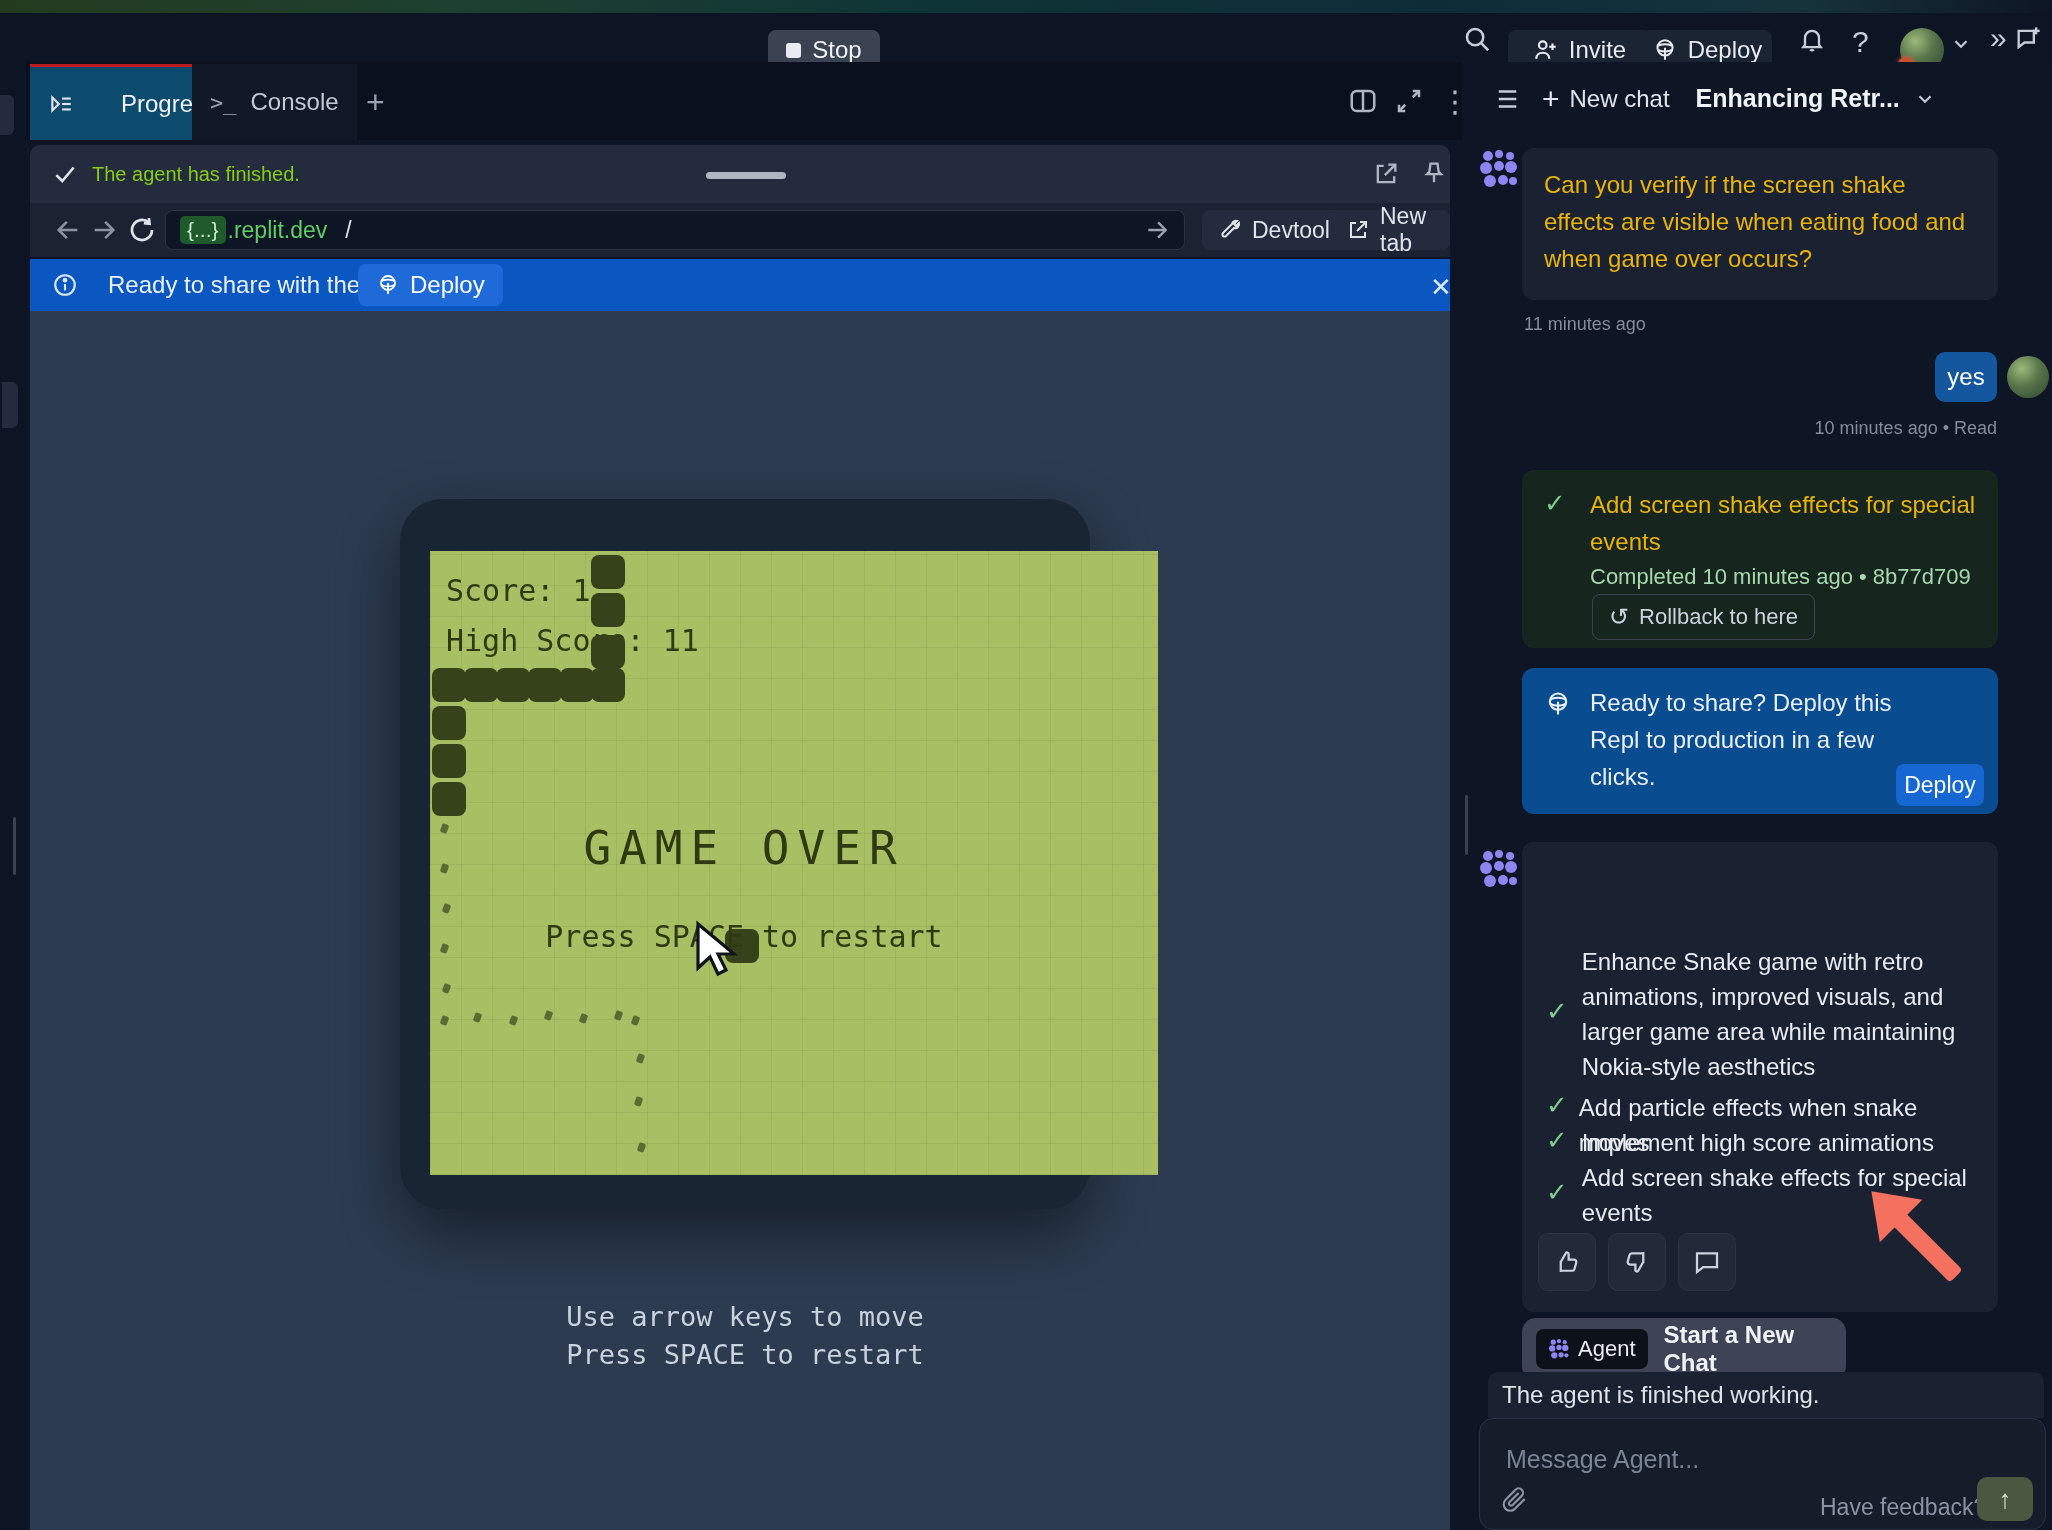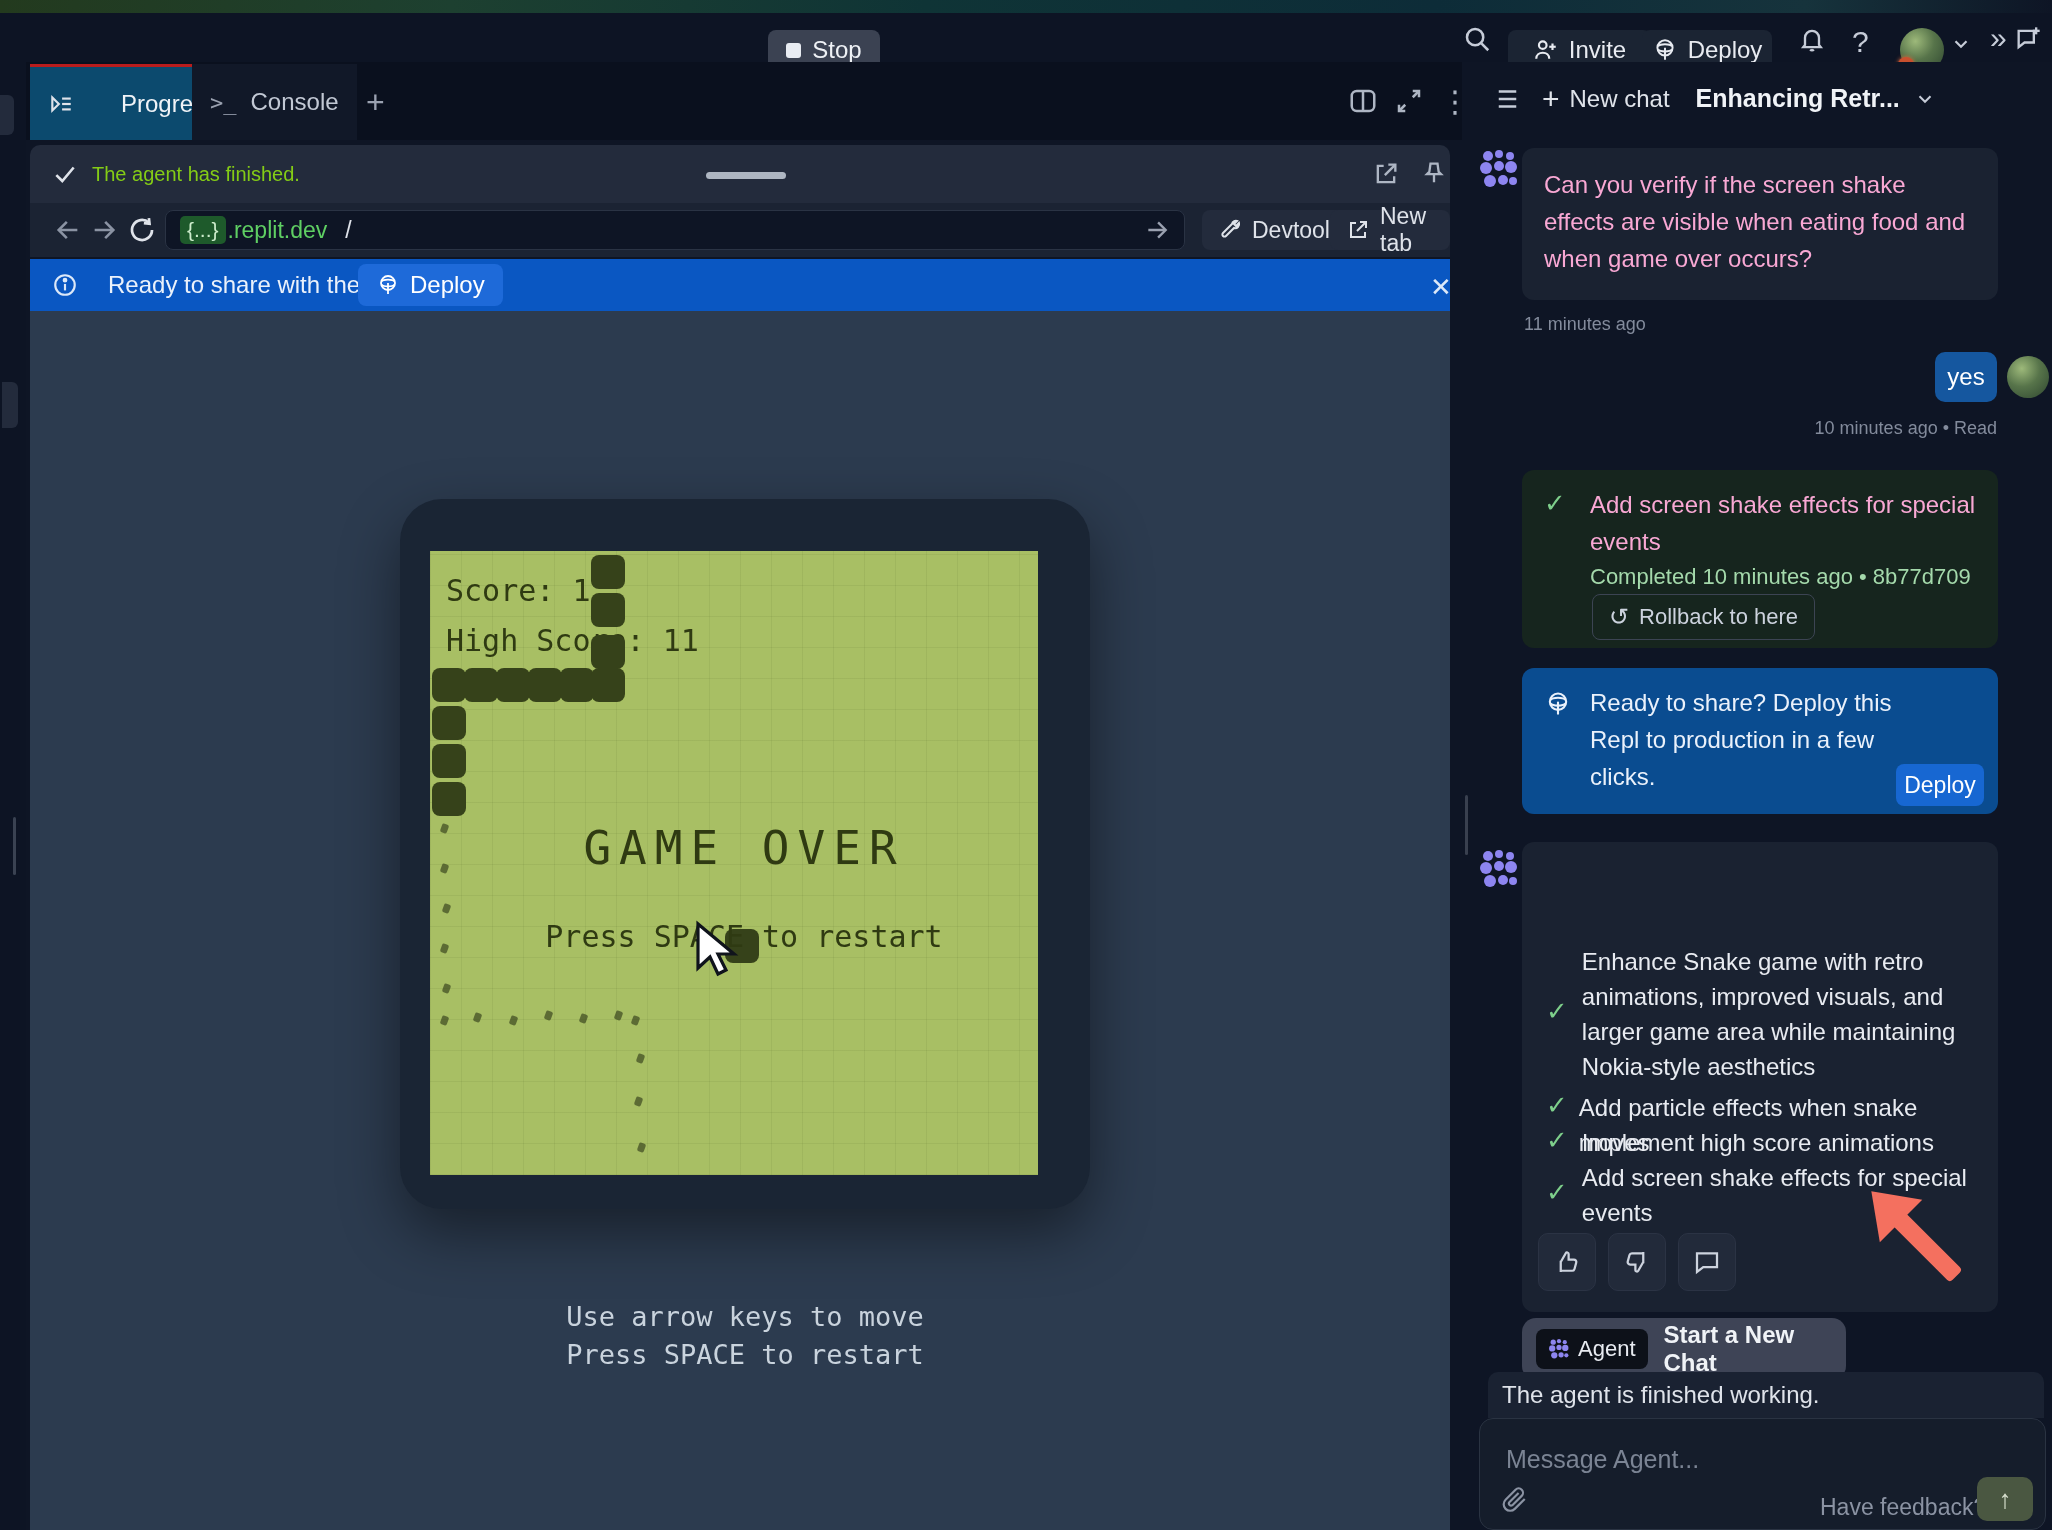--- a/index.html
+++ b/index.html
@@ -48,39 +48,39 @@
   
   .banner{left:4px;top:197px;width:1420px;height:52px;background:#0a57c2;display:flex;align-items:center;position:relative;}
   .banner-txt{font-size:24px;color:#eaf1fb;margin-left:30px;}
   .banner-deploy{position:absolute;left:328px;top:5px;height:42px;padding:0 18px;background:#1e6ad9;border-radius:8px;
      display:flex;align-items:center;gap:10px;font-size:24px;color:#fff;}
 
   
   .preview{left:4px;top:249px;width:1420px;height:1219px;background:#2c3b4f;}
   .phone{position:absolute;left:370px;top:188px;width:690px;height:710px;background:#1a2534;border-radius:42px;
      box-shadow:0 24px 60px rgba(0,0,0,.45);}
-  .lcd{position:absolute;left:400px;top:240px;width:608px;height:624px;background:#a8bf64;
+  .lcd{position:absolute;left:400px;top:240px;width:728px;height:624px;background:#a8bf64;
      background-image:repeating-linear-gradient(0deg,rgba(40,60,10,.07) 0 1px,transparent 1px 31px),
                       repeating-linear-gradient(90deg,rgba(40,60,10,.07) 0 1px,transparent 1px 31px);}
   .lcd *{font-family:"DejaVu Sans Mono","Liberation Mono",monospace;}
   .hud{position:absolute;color:#2f3a12;font-size:30px;}
   .gameover{position:absolute;left:0;top:270px;width:628px;text-align:center;color:#2f3a12;font-size:46px;letter-spacing:8px;}
   .pressspace{position:absolute;left:0;top:368px;width:628px;text-align:center;color:#2f3a12;font-size:30px;}
   .sblock{position:absolute;width:34px;height:34px;background:#36421a;border-radius:8px;}
   .particle{position:absolute;width:7px;height:9px;background:rgba(42,52,20,.6);border-radius:2px;transform:rotate(20deg);}
   .instr{position:absolute;left:370px;width:690px;text-align:center;color:#c9d3dd;
      font-family:"DejaVu Sans Mono","Liberation Mono",monospace;font-size:27px;}
 
   
   .chat{left:1462px;top:62px;width:590px;height:1468px;background:#0e1525;}
   .chat-head{position:absolute;left:0;top:0;width:590px;height:73px;display:flex;align-items:center;}
   .newchat{display:flex;align-items:center;gap:10px;font-size:24px;color:#dfe3ea;}
   .chat-title{font-size:25px;font-weight:bold;color:#f0f3f7;}
   .msg-card{position:absolute;background:#1a2231;border-radius:12px;}
-  .msg-txt{font-size:24px;line-height:37px;color:#f9a8d4;}
+  .msg-txt{font-size:24px;line-height:37px;color:#eab308;}
   .time{position:absolute;font-size:18px;color:#838b9c;}
   .yes-bubble{position:absolute;left:473px;top:290px;width:62px;height:50px;background:#15579f;border-radius:10px;
      display:flex;align-items:center;justify-content:center;font-size:24px;color:#fff;}
   .task-card{position:absolute;left:60px;top:408px;width:476px;height:178px;background:#16251e;border-radius:12px;}
   .task-meta{position:absolute;font-size:22px;color:#a4d9ab;}
   .rollback{position:absolute;left:70px;top:124px;height:44px;padding:0 16px;border:1px solid #3c4453;border-radius:8px;
      display:flex;align-items:center;gap:10px;font-size:22px;color:#ccd2dd;}
   .deploy-card{position:absolute;left:60px;top:606px;width:476px;height:146px;background:#0a4c90;border-radius:12px;}
   .deploy-btn{position:absolute;left:374px;top:96px;width:88px;height:42px;background:#1767d2;border-radius:8px;
      display:flex;align-items:center;justify-content:center;font-size:23px;color:#fff;}

